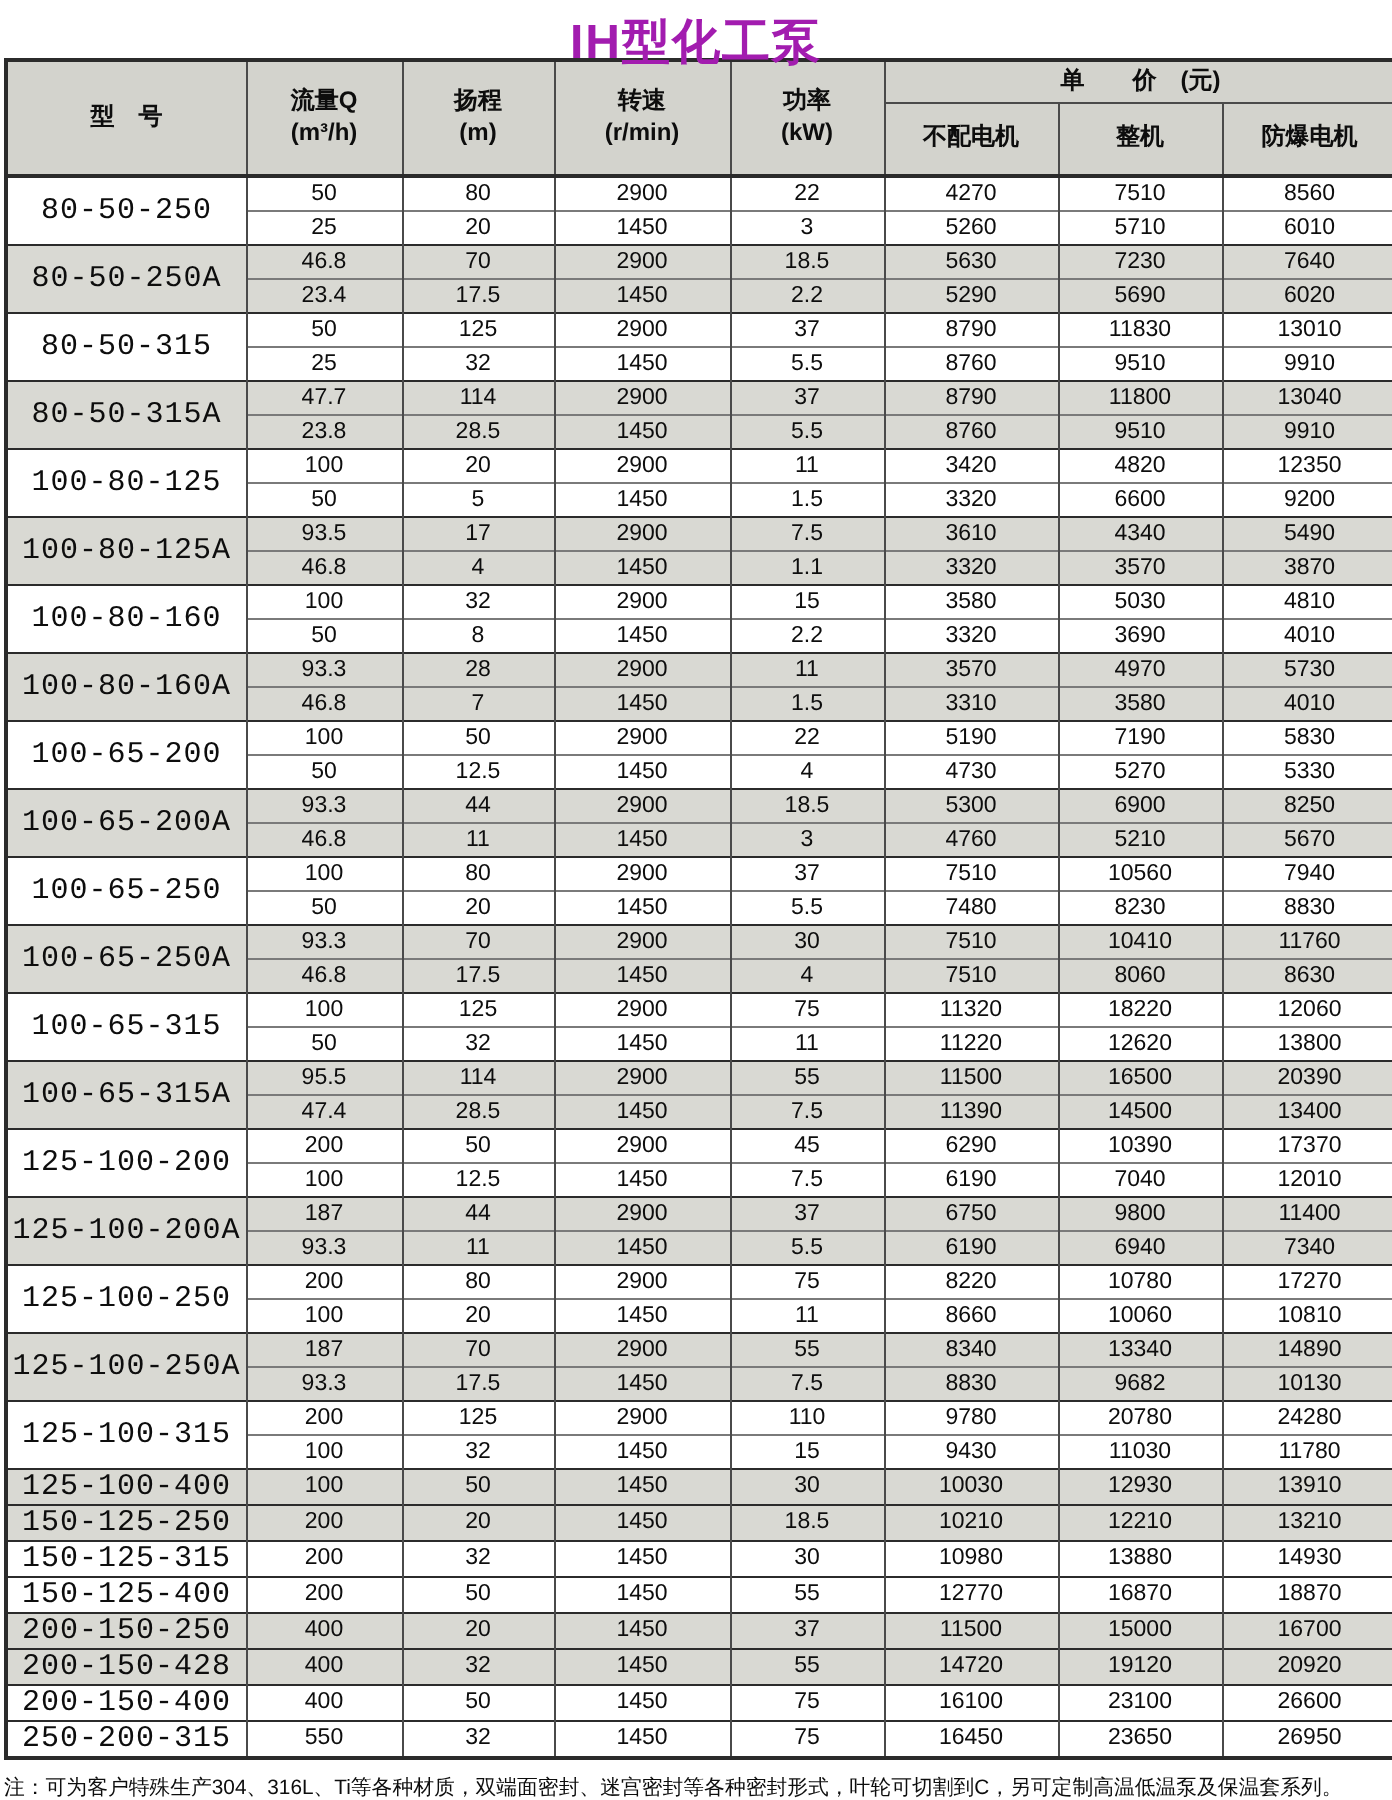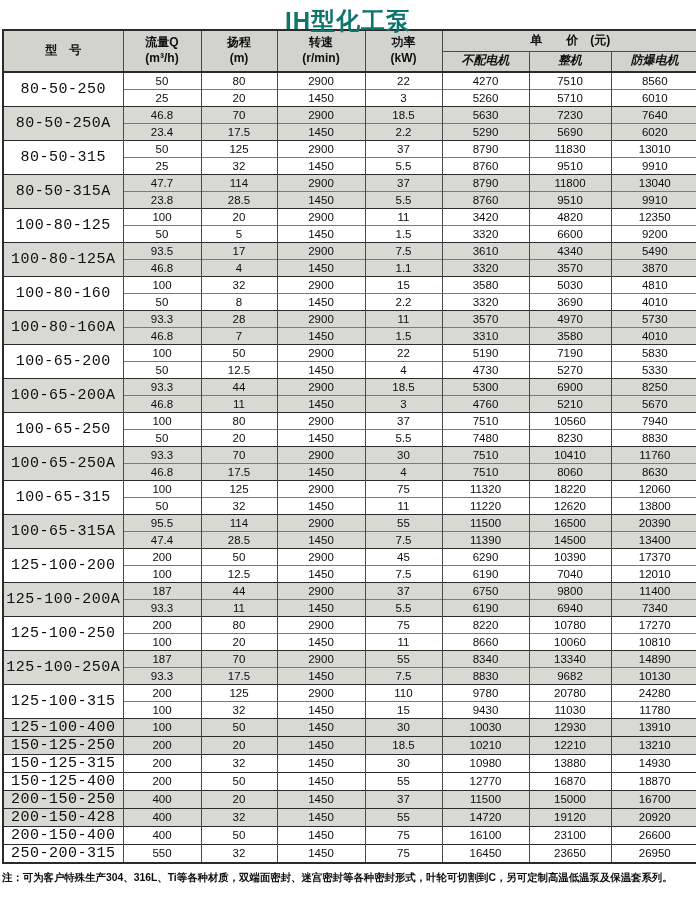--- a/index.html
+++ b/index.html
@@ -20,21 +20,21 @@
   }
   .page { width: 696px; height: 900px; position: relative; }
   .title {
     margin: 0;
     padding-top: 5px;
     height: 29px;
     text-align: center;
     font-size: 24px;
     font-weight: bold;
     letter-spacing: 1px;
-    color: #0f766e;
+    color: #a21caf;
   }
   table.pump {
     width: 692px;
     margin: 0 2px;
     border-collapse: collapse;
     table-layout: fixed;
     border: 2px solid var(--border-dark);
   }
   col.c-model { width: 120px; }
   col.c-flow  { width: 78px; }
@@ -49,21 +49,21 @@
     border: 1px solid var(--border-mid);
     font-size: 12px;
     font-weight: bold;
     text-align: center;
     vertical-align: middle;
     padding: 1px 0;
     line-height: 1.3;
     color: #0d0d0d;
   }
   thead tr.h1 th { height: 21px; }
-  thead tr.h2 th { height: 21px; font-style: italic; }
+  thead tr.h2 th { height: 37px; }
   thead th.two-row { height: 43px; }
   thead { border-bottom: 2px solid var(--border-dark); }
   tbody td {
     border-left: 1px solid var(--border-mid);
     border-right: 1px solid var(--border-mid);
     font-size: 11.5px;
     text-align: center;
     vertical-align: middle;
     height: 17px;
     padding: 0;
@@ -72,21 +72,21 @@
   }
   tbody tr.group-start td { border-top: 1.5px solid var(--border-dark); }
   tbody tr.inner td { border-top: 1px solid var(--border-light); }
   tbody tr.shaded td, tbody td.shaded { background: var(--shaded); }
   tbody td.model { font-size: 15px; letter-spacing: 0.5px; font-family: Liberation Mono, monospace; }
   .unit-line { font-weight: bold; }
   .footnote {
     margin: 0;
     padding: 7px 2px 0 2px;
     font-size: 10.4px;
-    font-weight: bold;
+    font-weight: normal;
     white-space: nowrap;
     letter-spacing: 0;
     color: #0d0d0d;
   }
 </style>
 </head>
 <body>
 
 <div class="page">
   <h1 class="title">IH型化工泵</h1>

